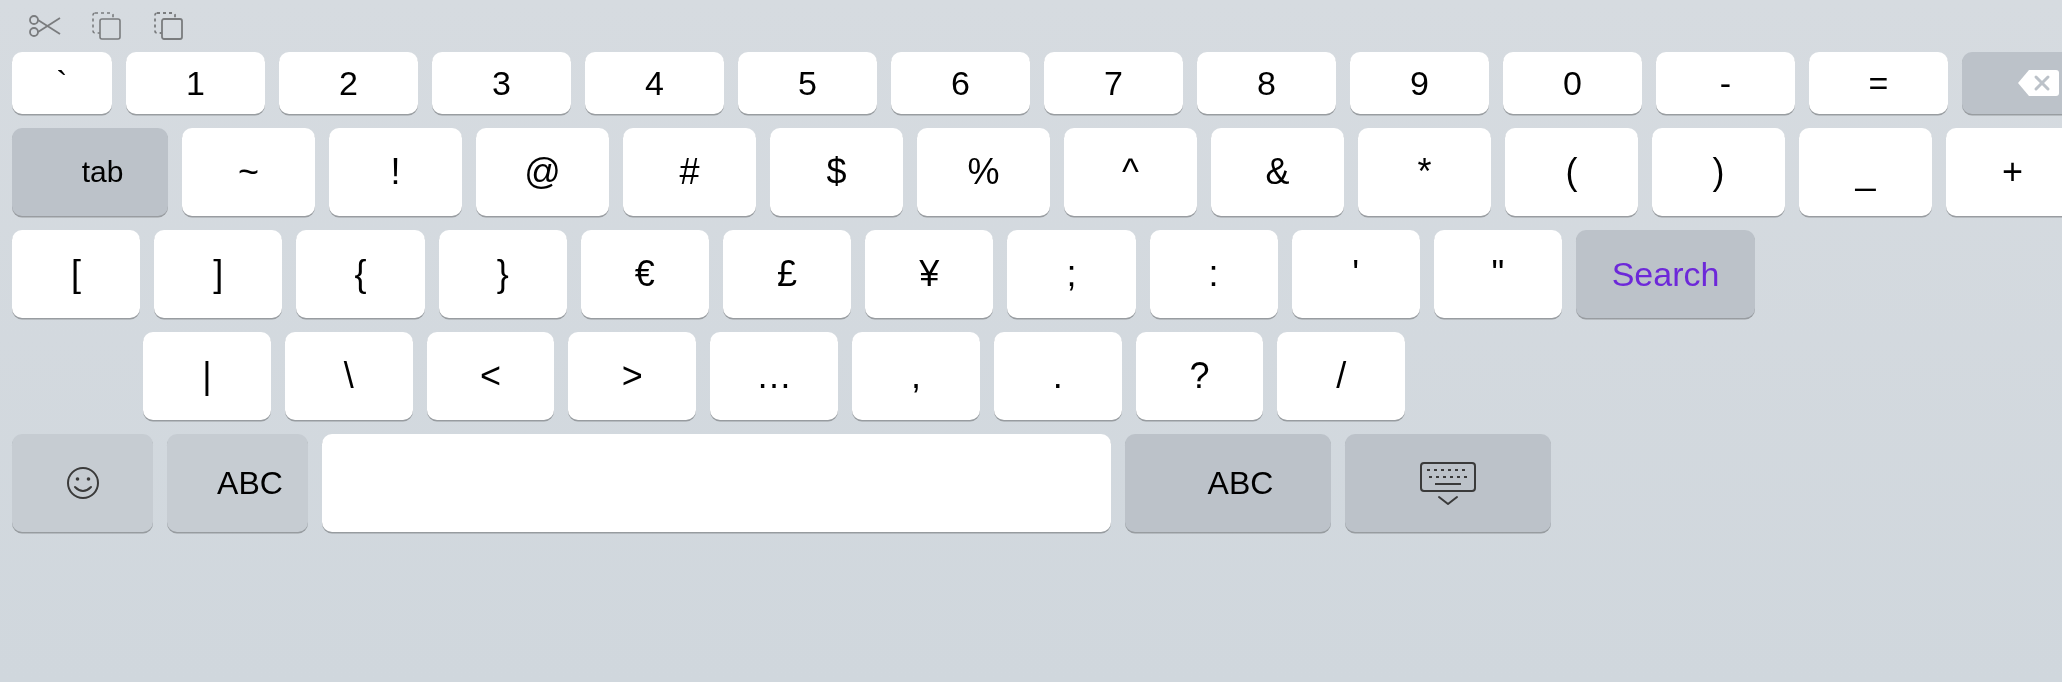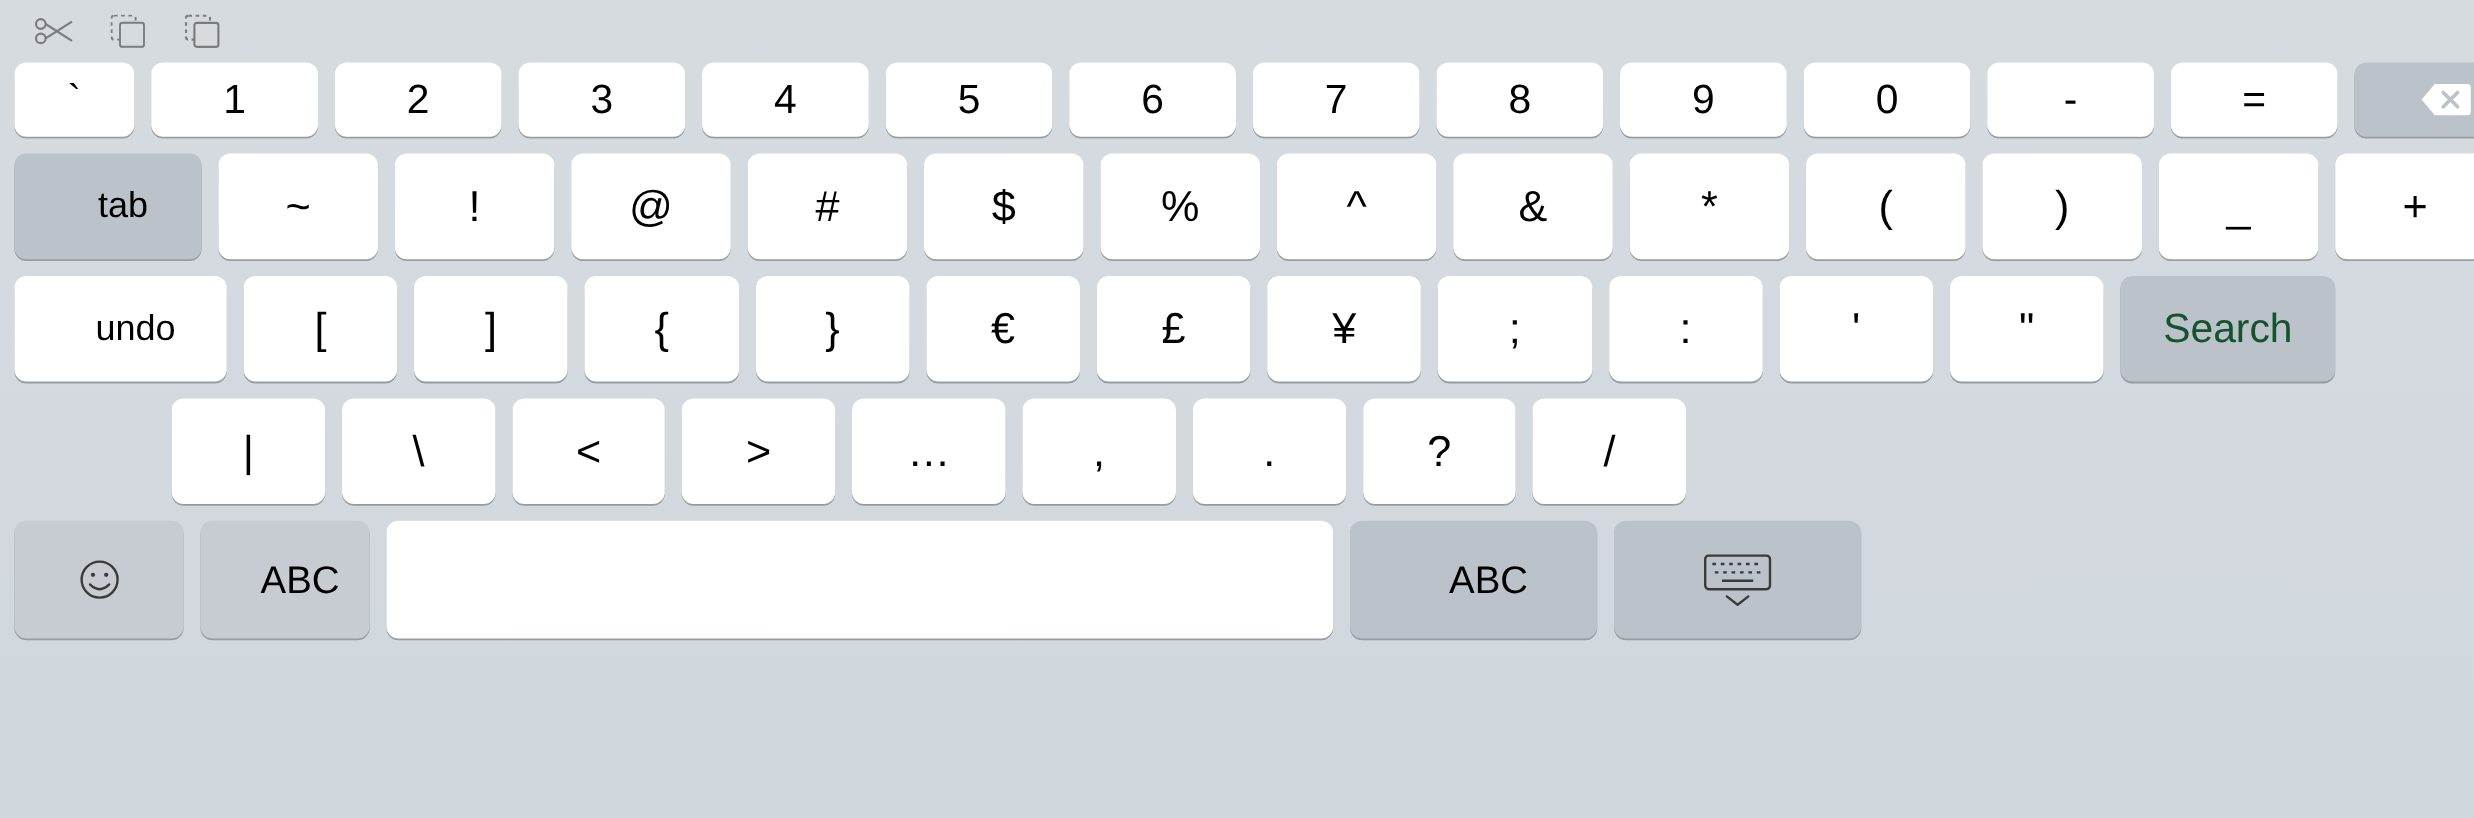--- a/index.html
+++ b/index.html
@@ -50,21 +50,21 @@
     justify-content: center;
     font-size: 36px;
     color: #000;
     user-select: none;
     cursor: pointer;
   }
   .key.std   { flex: 0 0 139px; }
   .key.gray  { background: #bcc2c9; }
   .key.light-gray { background: #c6ccd2; }
   .key.small-text { font-size: 30px; font-weight: 400; padding-left: 25px; }
-  .key.search-text { font-size: 34px; color: #14532d; }
+  .key.search-text { font-size: 34px; color: #6d28d9; }
 
   
   .w-backtick   { flex: 0 0 100px; }
   .w-backspace  { flex: 0 0 152px; }
   .w-tab        { flex: 0 0 156px; }
   .w-sym        { flex: 0 0 133px; }
   .w-undo       { flex: 0 0 177px; }
   .w-mid        { flex: 0 0 128.2px; }
   .w-search     { flex: 0 0 179px; }
   .w-redo       { flex: 0 0 216px; }
@@ -145,21 +145,20 @@
     <div class="key w-sym">^</div>
     <div class="key w-sym">&amp;</div>
     <div class="key w-sym">*</div>
     <div class="key w-sym">(</div>
     <div class="key w-sym">)</div>
     <div class="key w-sym">_</div>
     <div class="key w-sym">+</div>
   </div>
 
   <div class="row row3">
-    <div class="key w-undo small-text">undo</div>
     <div class="key w-mid">[</div>
     <div class="key w-mid">]</div>
     <div class="key w-mid">{</div>
     <div class="key w-mid">}</div>
     <div class="key w-mid">€</div>
     <div class="key w-mid">£</div>
     <div class="key w-mid">¥</div>
     <div class="key w-mid">;</div>
     <div class="key w-mid">:</div>
     <div class="key w-mid">'</div>

